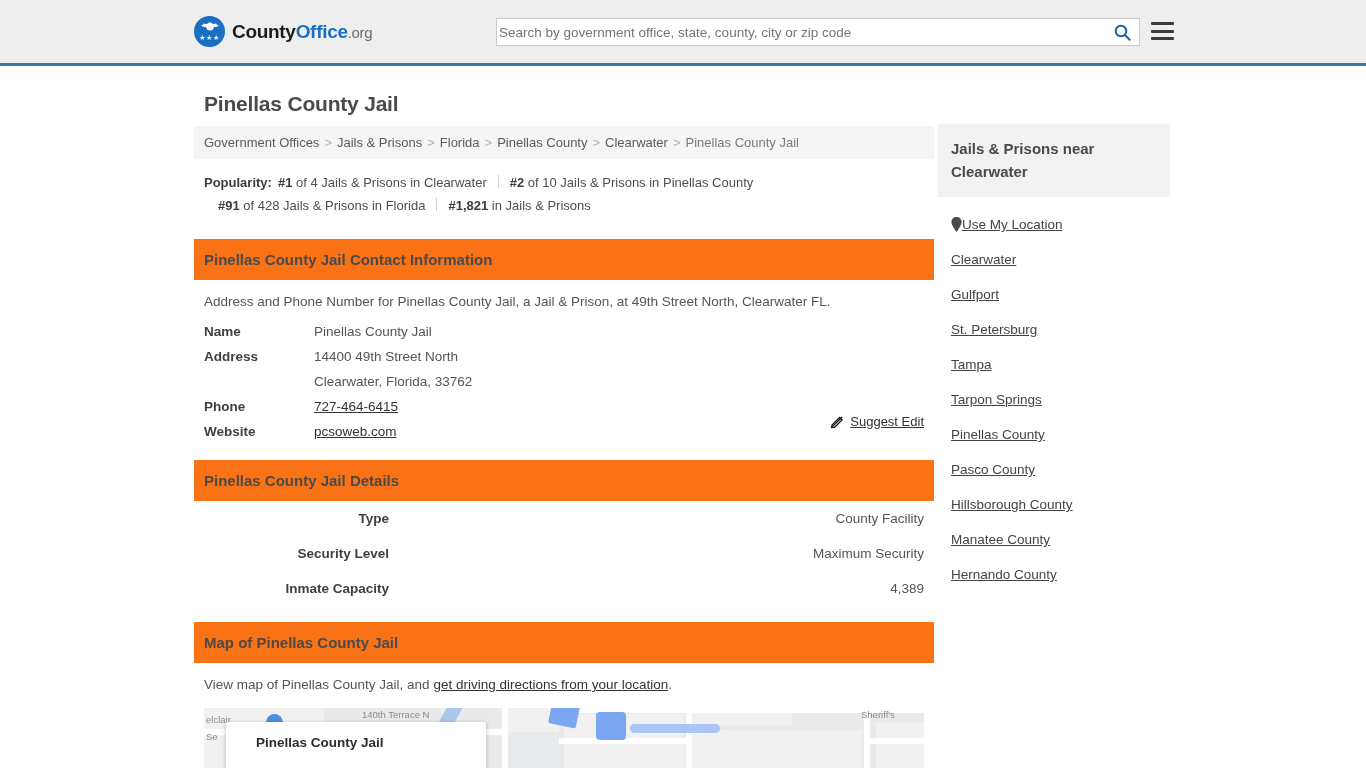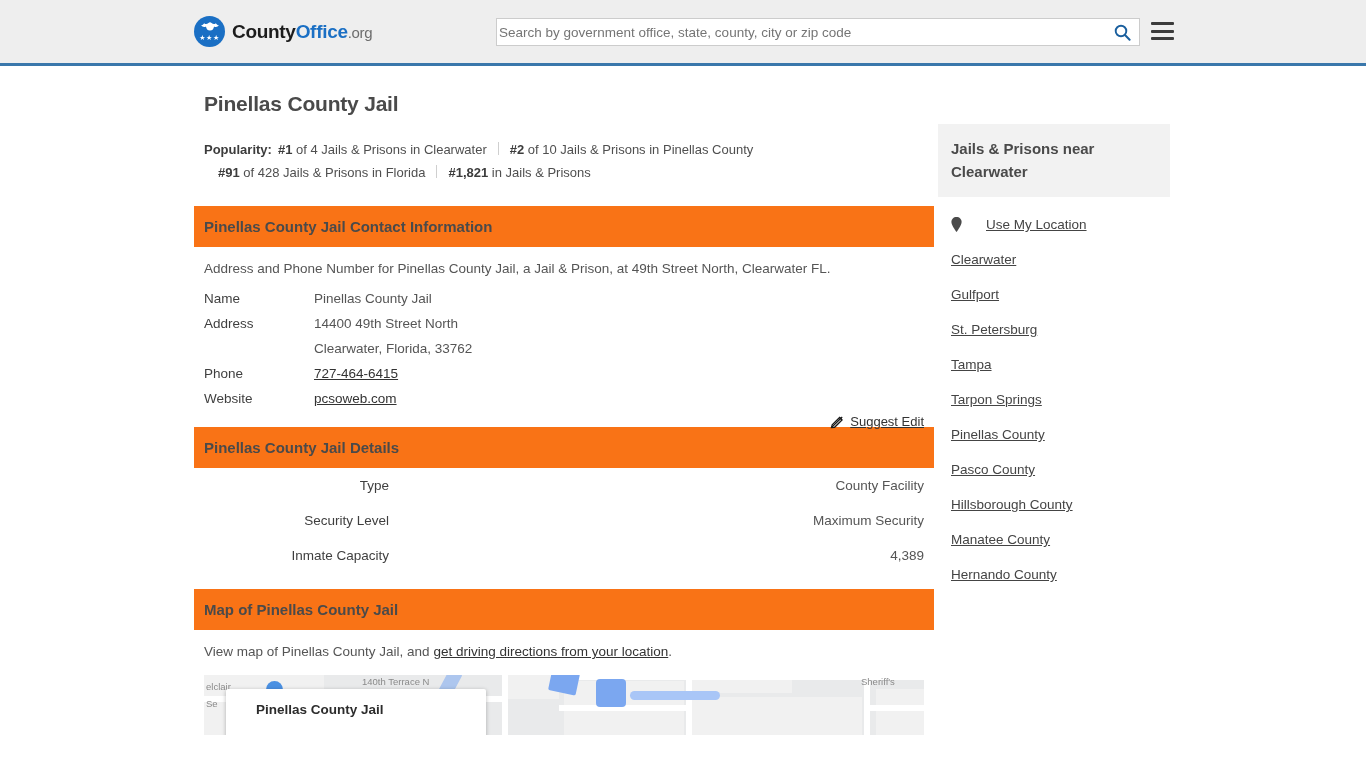--- a/index.html
+++ b/index.html
@@ -193,21 +193,21 @@
     border-collapse: collapse;
     position: relative;
   }
   .kv-table td {
     padding: 5px 10px;
     font-size: 13.5px;
     vertical-align: top;
   }
   .kv-table td.k {
     width: 110px;
-    font-weight: normal;
+    font-weight: bold;
     color: #3f3f3f;
     white-space: nowrap;
   }
   .kv-table td.v { color: #555555; }
   .kv-table td.v a {
     color: #333333;
     text-decoration: underline;
   }
 
   .suggest-edit {
@@ -300,21 +300,21 @@
     font-weight: bold;
     color: #4a4a4a;
     line-height: 23px;
   }
   .aside-list { padding: 10px 0 0 0; }
   .aside-item {
     padding: 10px 13px;
     font-size: 13.5px;
     display: flex;
     align-items: center;
-    gap: 24px;
+    gap: 0;
   }
   .aside-item a {
     color: #444444;
     text-decoration: underline;
   }
   .pin-icon { flex: none; width: 11px; height: 15px; display: block; }
 </style>
 </head>
 <body>
 
@@ -345,20 +345,23 @@
     <i></i>
   </div>
 </div>
 
 <div class="page">
 
   <div class="content">
 
     <h1 class="page-title">Pinellas County Jail</h1>
 
+    <div class="breadcrumb">
+      <a>Government Offices</a><span class="sep">&gt;</span><a>Jails &amp; Prisons</a><span class="sep">&gt;</span><a>Florida</a><span class="sep">&gt;</span><a>Pinellas County</a><span class="sep">&gt;</span><a>Clearwater</a><span class="sep">&gt;</span><span class="current">Pinellas County Jail</span>
+    </div>
 
     <div class="popularity">
       <div class="pop-row1"><span class="plabel">Popularity:</span><span class="rank">#1</span> <span>of 4 Jails &amp; Prisons in Clearwater</span><span class="pipe"></span><span class="rank">#2</span> <span>of 10 Jails &amp; Prisons in Pinellas County</span></div>
       <div class="pop-row2"><span class="rank">#91</span> <span>of 428 Jails &amp; Prisons in Florida</span><span class="pipe"></span><span class="rank">#1,821</span> <span>in Jails &amp; Prisons</span></div>
     </div>
 
     <div class="section-head">Pinellas County Jail Contact Information</div>
     <div class="section-desc">Address and Phone Number for Pinellas County Jail, a Jail &amp; Prison, at 49th Street North, Clearwater FL.</div>
 
     <table class="kv-table">

